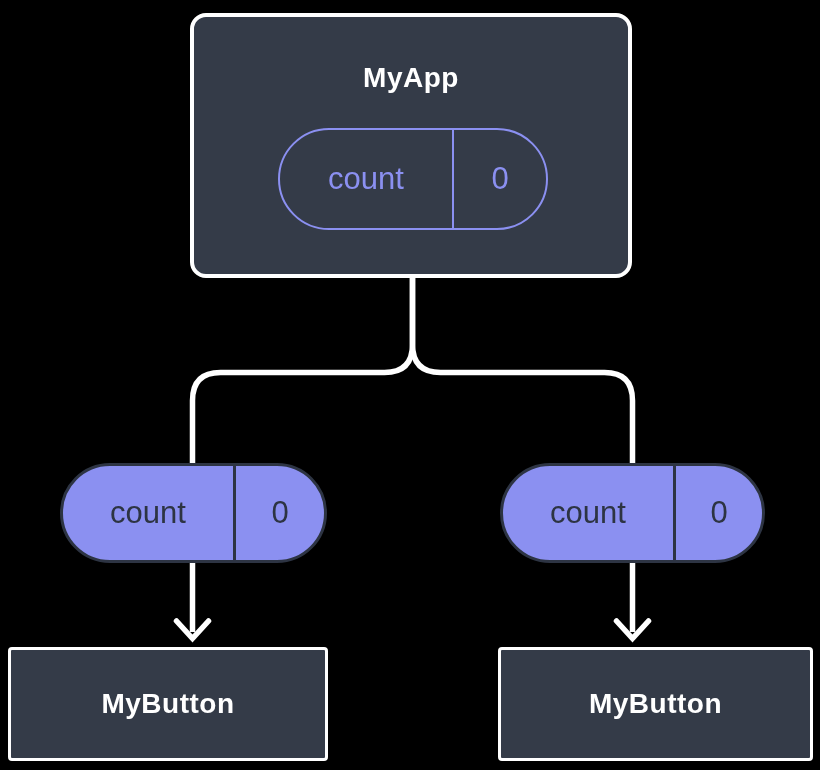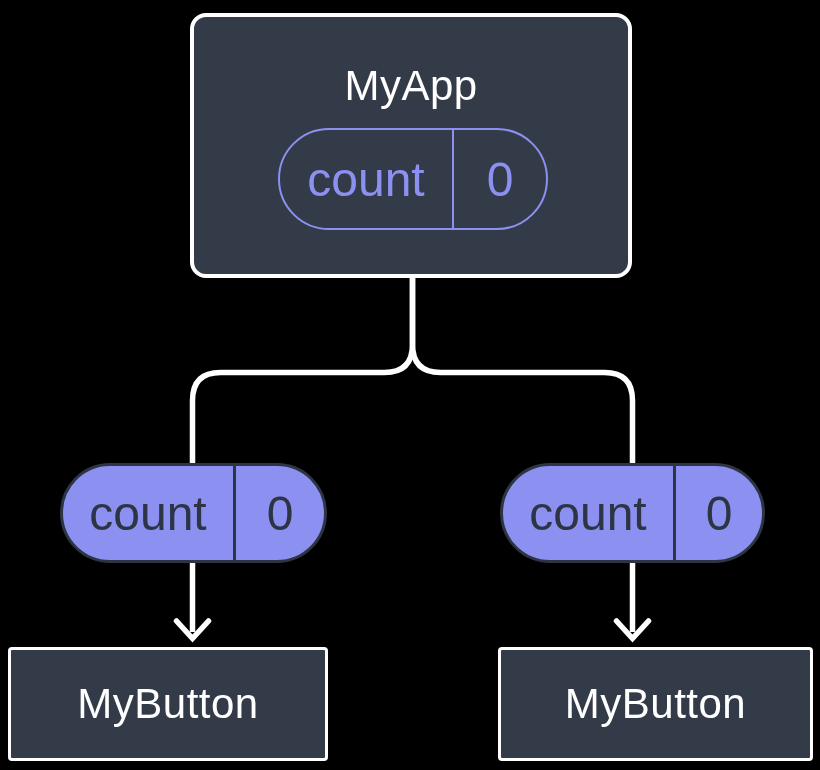--- a/index.html
+++ b/index.html
@@ -28,38 +28,38 @@
     border-width: 3.5px;
     border-radius: 4px;
     display: flex;
     align-items: center;
     justify-content: center;
   }
   .button-card.left  { left: 8px;   top: 647px; width: 320px; height: 114px; }
   .button-card.right { left: 498px; top: 647px; width: 315px; height: 114px; }
   .card-title {
     color: #FFFFFF;
-    font-size: 42px;
-    font-weight: 400;
+    font-size: 28px;
+    font-weight: 700;
     letter-spacing: 0.5px;
     white-space: nowrap;
   }
   .root-card .card-title {
     position: absolute;
     left: 0; right: 0;
     top: 45px;
     text-align: center;
   }
   
   .pill {
     position: absolute;
     box-sizing: border-box;
     display: flex;
     align-items: stretch;
-    font-size: 48px;
+    font-size: 31px;
     font-weight: 400;
     border-radius: 52px;
   }
   .pill-cell {
     display: flex;
     align-items: center;
     justify-content: center;
     white-space: nowrap;
   }
   

